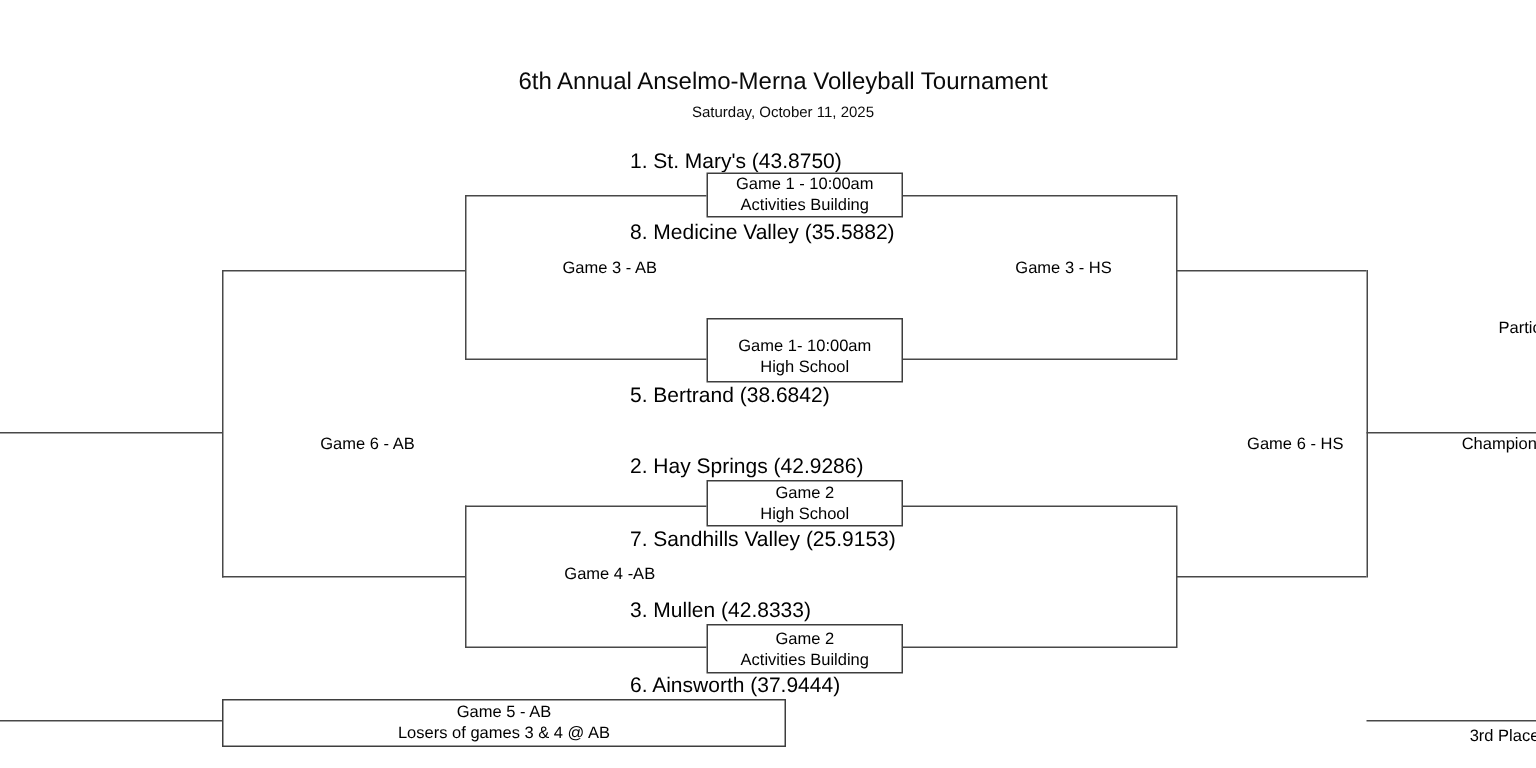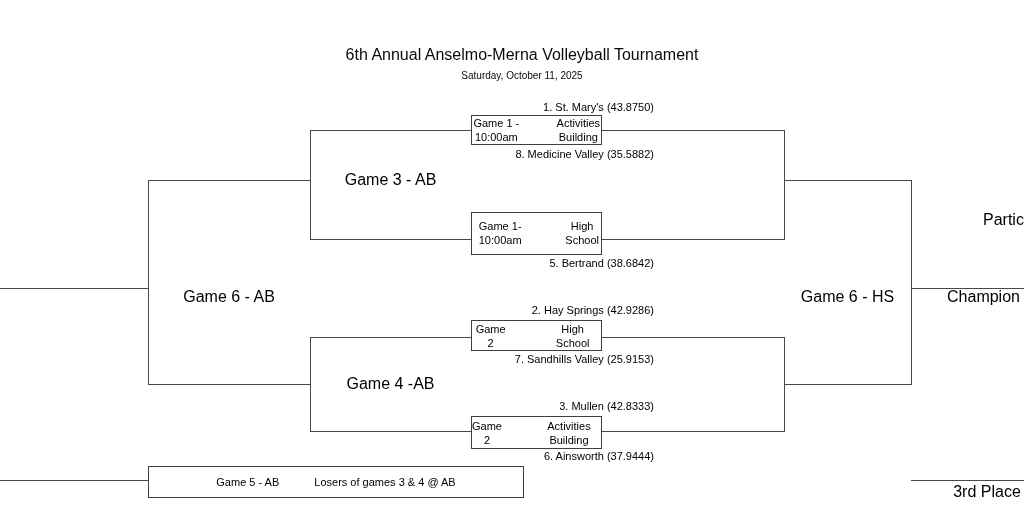--- a/index.html
+++ b/index.html
@@ -7,26 +7,26 @@
     position:relative;width:1024px;height:512px;background:#ffffff;
     overflow:hidden;font-family:"Liberation Sans", sans-serif;color:#000;margin-top:42px;
   }
   .title{position:absolute;left:0;top:3px;width:1044px;text-align:center;
     font-size:16px;line-height:20px;color:#0a0a0a;}
   .date{position:absolute;left:0;top:28px;width:1044px;text-align:center;
     font-size:10px;line-height:12px;color:#0a0a0a;}
   .hline{position:absolute;height:1px;background:#484848;}
   .vline{position:absolute;width:1px;background:#484848;}
   .box{position:absolute;box-sizing:border-box;border:1.5px solid #3e3e3e;background:#fff;
-    display:flex;flex-direction:row;align-items:center;justify-content:center;
-    text-align:center;font-size:11px;line-height:14px;gap:35px;}
+    display:flex;flex-direction:column;align-items:center;justify-content:center;
+    text-align:center;font-size:11px;line-height:14px;}
   .box-tall{justify-content:flex-end;padding-bottom:2px;}
-  .seed{position:absolute;left:420px;width:234px;text-align:right;
-    font-size:11px;line-height:13px;}
-  .lbl{position:absolute;text-align:center;font-size:16px;line-height:13px;}
+  .seed{position:absolute;left:420px;width:234px;text-align:left;
+    font-size:14px;line-height:13px;}
+  .lbl{position:absolute;text-align:center;font-size:11px;line-height:13px;padding-left:16px;}
   .nowrap{white-space:nowrap;text-align:left;}
 </style>
 </head>
 <body>
 
 <div id="stage">
 
   <div class="title">6th Annual Anselmo-Merna Volleyball Tournament</div>
   <div class="date">Saturday, October 11, 2025</div>
 
@@ -69,20 +69,21 @@
   <div class="vline" style="left:310px;top:88px;height:110px"></div>
   <div class="vline" style="left:784px;top:88px;height:110px"></div>
   <div class="vline" style="left:310px;top:295px;height:95px"></div>
   <div class="vline" style="left:784px;top:295px;height:95px"></div>
   <div class="hline" style="left:148px;top:138px;width:162px"></div>
   <div class="hline" style="left:784px;top:138px;width:127px"></div>
   <div class="hline" style="left:148px;top:342px;width:162px"></div>
   <div class="hline" style="left:784px;top:342px;width:127px"></div>
 
   <div class="lbl" style="left:310px;width:161px;top:131px">Game 3 - AB</div>
+  <div class="lbl" style="left:602px;width:182px;top:131px">Game 3 - HS</div>
   <div class="lbl" style="left:310px;width:161px;top:335px">Game 4 -AB</div>
 
   <div class="vline" style="left:148px;top:138px;height:205px"></div>
   <div class="vline" style="left:911px;top:138px;height:205px"></div>
   <div class="hline" style="left:0;top:246px;width:148px"></div>
   <div class="hline" style="left:911px;top:246px;width:113px"></div>
 
   <div class="lbl" style="left:148px;width:162px;top:248px">Game 6 - AB</div>
   <div class="lbl" style="left:784px;width:127px;top:248px">Game 6 - HS</div>
   <div class="lbl nowrap" style="left:983px;top:171px">Participant</div>

